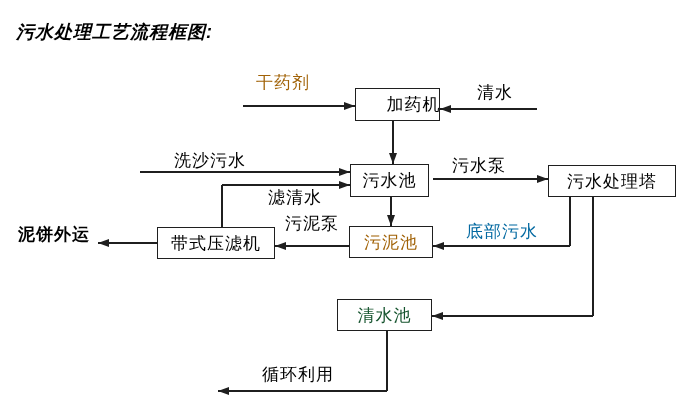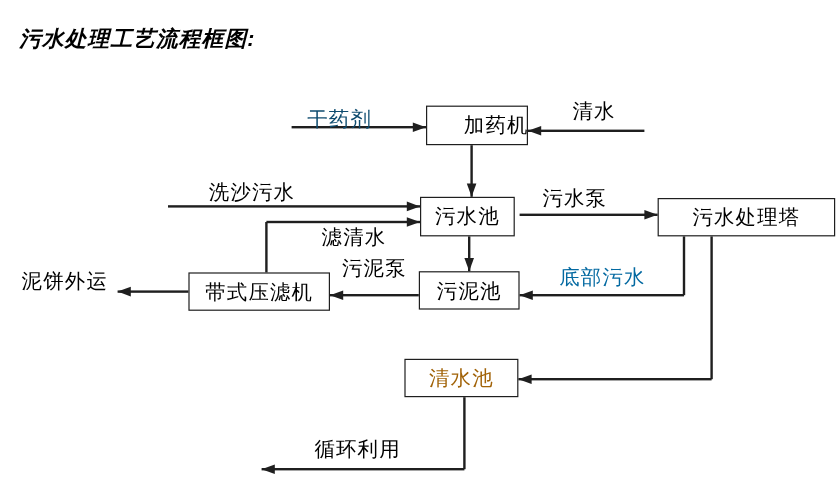--- a/index.html
+++ b/index.html
@@ -64,31 +64,31 @@
 
 <div id="stage">
   <h1 id="page-title">污水处理工艺流程框图:</h1>
   <div id="diagram">
       <div class="node" style="left: 355px; top: 88px; width: 85px; height: 33px; border-color: rgb(31, 31, 31); padding-left: 32px;">
         <span style="color: rgb(0, 0, 0);">加药机</span>
       </div>
       <div class="node" style="left: 350px; top: 164px; width: 79px; height: 33px; border-color: rgb(31, 31, 31);">
         <span style="color: rgb(0, 0, 0);">污水池</span>
       </div>
-      <div class="node" style="left: 548px; top: 165px; width: 148px; height: 32px; border-color: rgb(31, 31, 31);">
+      <div class="node" style="left: 548px; top: 165px; width: 128px; height: 32px; border-color: rgb(31, 31, 31);">
         <span style="color: rgb(0, 0, 0);">污水处理塔</span>
       </div>
       <div class="node" style="left: 349px; top: 226px; width: 84px; height: 32px; border-color: rgb(31, 31, 31);">
-        <span style="color: #000000;">污泥池</span>
+        <span style="color: #a16207;">污泥池</span>
       </div>
       <div class="node" style="left: 157px; top: 227px; width: 118px; height: 32px; border-color: rgb(31, 31, 31);">
         <span style="color: rgb(0, 0, 0);">带式压滤机</span>
       </div>
       <div class="node" style="left: 337px; top: 299px; width: 95px; height: 32px; border-color: rgb(31, 31, 31);">
-        <span style="color: #a16207;">清水池</span>
+        <span style="color: #14532d;">清水池</span>
       </div>
       <div class="seg" style="background: rgb(31, 31, 31); left: 243px; top: 105.2px; width: 112px; height: 1.6px;"></div>
       <div class="arrowhead" style="left: 344px; top: 101.5px; border-top: 4.5px solid transparent; border-bottom: 4.5px solid transparent; border-left: 11px solid rgb(31, 31, 31);"></div>
       <div class="seg" style="background: rgb(31, 31, 31); left: 440px; top: 108.2px; width: 97px; height: 1.6px;"></div>
       <div class="arrowhead" style="left: 440px; top: 104.5px; border-top: 4.5px solid transparent; border-bottom: 4.5px solid transparent; border-right: 11px solid rgb(31, 31, 31);"></div>
       <div class="seg" style="background: rgb(31, 31, 31); left: 392.2px; top: 121px; width: 1.6px; height: 43px;"></div>
       <div class="arrowhead" style="left: 388.5px; top: 153px; border-left: 4.5px solid transparent; border-right: 4.5px solid transparent; border-top: 11px solid rgb(31, 31, 31);"></div>
       <div class="seg" style="background: rgb(31, 31, 31); left: 140px; top: 171.2px; width: 210px; height: 1.6px;"></div>
       <div class="arrowhead" style="left: 339px; top: 167.5px; border-top: 4.5px solid transparent; border-bottom: 4.5px solid transparent; border-left: 11px solid rgb(31, 31, 31);"></div>
       <div class="seg" style="background: rgb(31, 31, 31); left: 222px; top: 184.2px; width: 128px; height: 1.6px;"></div>
@@ -104,23 +104,23 @@
       <div class="arrowhead" style="left: 98px; top: 238.5px; border-top: 4.5px solid transparent; border-bottom: 4.5px solid transparent; border-right: 11px solid rgb(31, 31, 31);"></div>
       <div class="seg" style="background: rgb(31, 31, 31); left: 569.2px; top: 197px; width: 1.6px; height: 49px;"></div>
       <div class="seg" style="background: rgb(31, 31, 31); left: 433px; top: 245.2px; width: 137px; height: 1.6px;"></div>
       <div class="arrowhead" style="left: 433px; top: 241.5px; border-top: 4.5px solid transparent; border-bottom: 4.5px solid transparent; border-right: 11px solid rgb(31, 31, 31);"></div>
       <div class="seg" style="background: rgb(31, 31, 31); left: 592.2px; top: 197px; width: 1.6px; height: 119px;"></div>
       <div class="seg" style="background: rgb(31, 31, 31); left: 432px; top: 315.2px; width: 161px; height: 1.6px;"></div>
       <div class="arrowhead" style="left: 432px; top: 311.5px; border-top: 4.5px solid transparent; border-bottom: 4.5px solid transparent; border-right: 11px solid rgb(31, 31, 31);"></div>
       <div class="seg" style="background: rgb(31, 31, 31); left: 386.2px; top: 331px; width: 1.6px; height: 60px;"></div>
       <div class="seg" style="background: rgb(31, 31, 31); left: 218px; top: 390.2px; width: 169px; height: 1.6px;"></div>
       <div class="arrowhead" style="left: 218px; top: 386.5px; border-top: 4.5px solid transparent; border-bottom: 4.5px solid transparent; border-right: 11px solid rgb(31, 31, 31);"></div>
-      <div class="flow-label" style="left: 256px; top: 91px; color: #0c4a6e;">干药剂</div>
+      <div class="flow-label" style="left: 256px; top: 74px; color: #a16207;">干药剂</div>
       <div class="flow-label" style="left: 477px; top: 84px; color: rgb(0, 0, 0);">清水</div>
       <div class="flow-label" style="left: 174px; top: 152px; color: rgb(0, 0, 0);">洗沙污水</div>
       <div class="flow-label" style="left: 452px; top: 157px; color: rgb(0, 0, 0);">污水泵</div>
       <div class="flow-label" style="left: 268px; top: 189px; color: rgb(0, 0, 0);">滤清水</div>
-      <div class="flow-label" style="left: 18px; top: 226px; color: rgb(0, 0, 0);">泥饼外运</div>
+      <div class="flow-label" style="left: 18px; top: 226px; color: rgb(0, 0, 0); font-weight: bold;">泥饼外运</div>
       <div class="flow-label" style="left: 285px; top: 215px; color: rgb(0, 0, 0);">污泥泵</div>
       <div class="flow-label" style="left: 466px; top: 223px; color: #0369a1;">底部污水</div>
       <div class="flow-label" style="left: 262px; top: 366px; color: rgb(0, 0, 0);">循环利用</div>
     </div>
 </div>
 
 </body></html>

